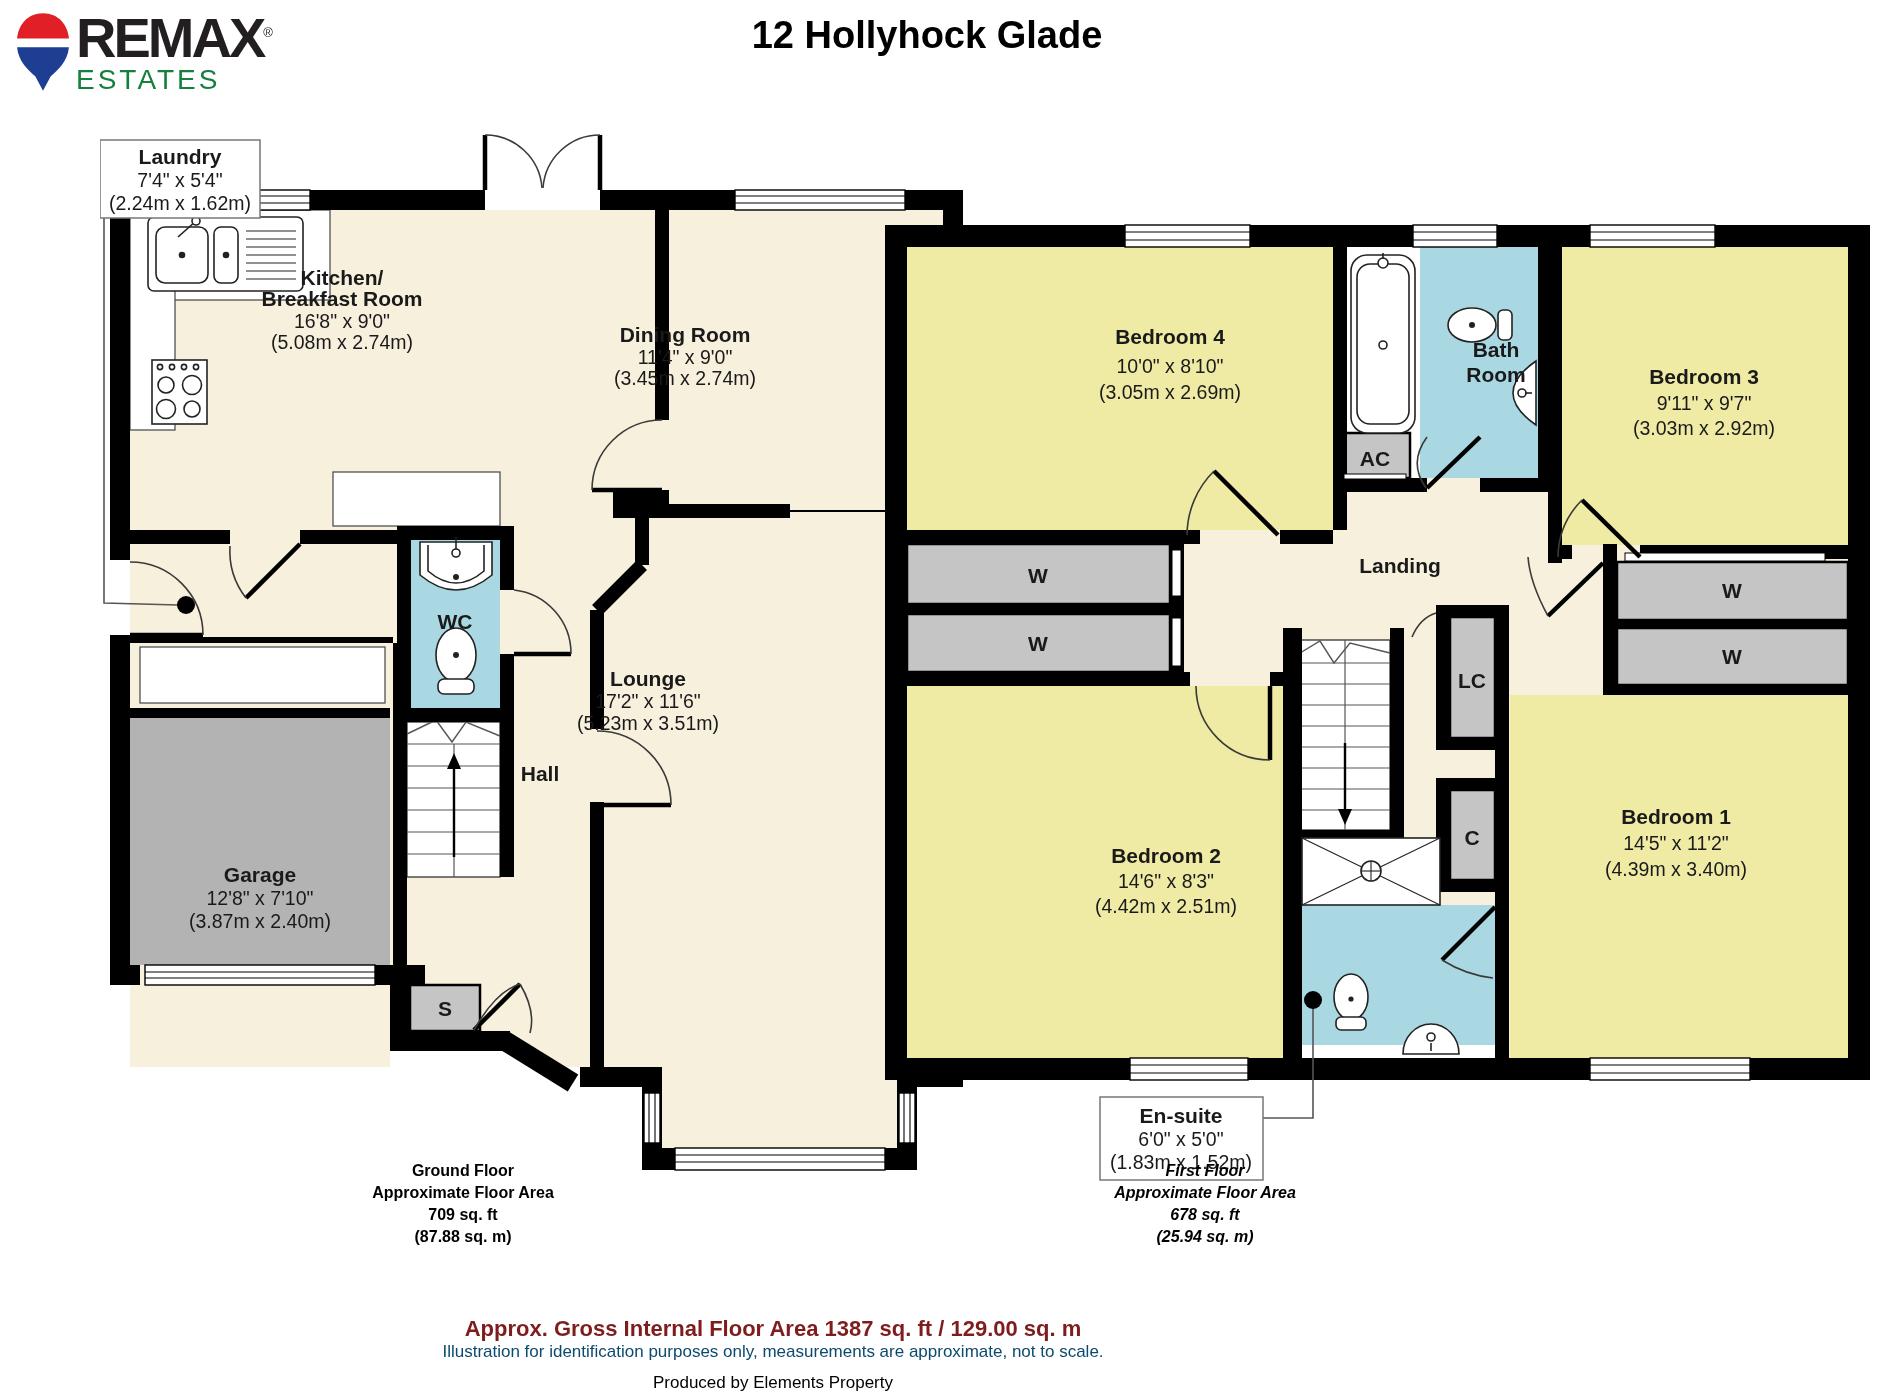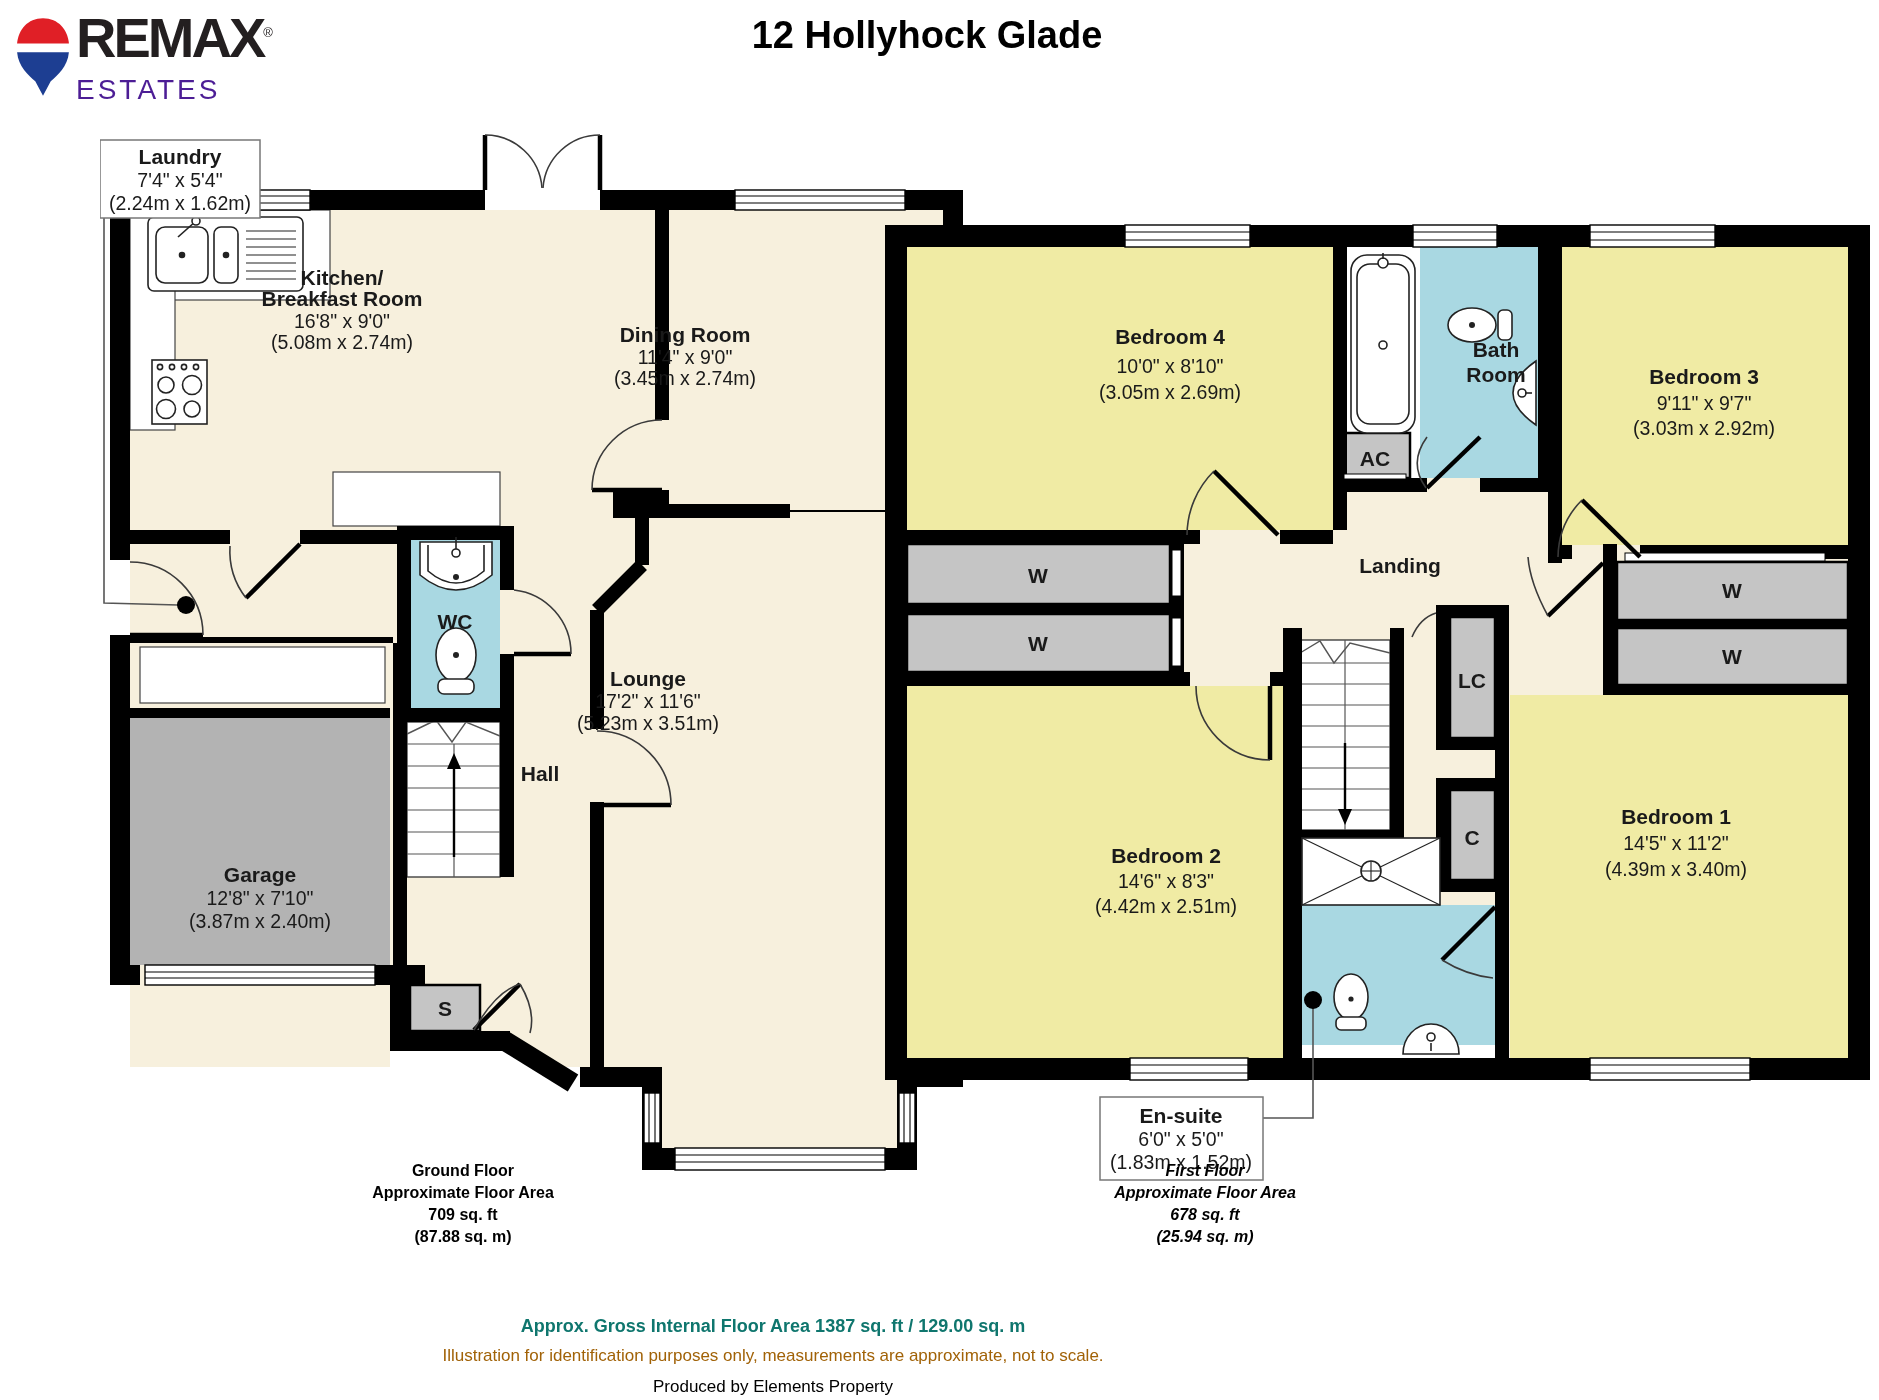--- a/index.html
+++ b/index.html
@@ -3,32 +3,32 @@
 <meta charset="utf-8">
 <style>
   html,body{margin:0;padding:0;background:#fff;}
   body{width:1879px;height:1400px;position:relative;font-family:"Liberation Sans",sans-serif;color:#1a1a1a;overflow:hidden;}
   .abs{position:absolute;}
   
   .logo{left:14px;top:10px;display:flex;align-items:center;gap:4px;}
   .logo-text{display:flex;flex-direction:column;line-height:1;}
   .brand{font-size:56px;font-weight:800;letter-spacing:-3px;color:#231f20;}
   .brand sup{font-size:13px;font-weight:400;letter-spacing:0;}
-  .brand-sub{font-size:28px;font-weight:500;letter-spacing:3px;color:#4c1d95;margin-top:10px;}
+  .brand-sub{font-size:28px;font-weight:500;letter-spacing:3px;color:#15803d;margin-top:0;}
   .title{left:627px;top:14px;width:600px;text-align:center;font-size:38px;font-weight:bold;color:#000;}
   
   svg text{font-family:"Liberation Sans",sans-serif;fill:#1a1a1a;}
   .rname{font-size:21px;font-weight:bold;}
   .rdims{font-size:19.5px;}
   .cup{font-size:21px;font-weight:bold;}
   
   .floor-footer{width:400px;text-align:center;font-size:16px;font-weight:bold;line-height:22px;color:#000;}
   .bottom-area{left:273px;top:1316px;width:1000px;text-align:center;}
-  .bottom-area .big{font-size:18px;font-weight:bold;color:#0f766e;}
-  .bottom-area .small{font-size:17px;color:#a16207;margin-top:9px;}
+  .bottom-area .big{font-size:22px;font-weight:bold;color:#7f1d1d;}
+  .bottom-area .small{font-size:17px;color:#0c4a6e;}
   .bottom-area .credit{font-size:17px;color:#000;margin-top:11px;}
 </style>
 </head>
 <body>
 
 <div class="abs logo">
   <svg width="58" height="82" viewBox="0 0 60 84">
     <path d="M30,2 C14,2 4.5,14 3.2,28 L56.8,28 C55.5,14 46,2 30,2 Z" fill="#e01f26"></path>
     <path d="M3.2,37 C4.5,52 15,61 22,67 L30,82 L38,67 C45,61 55.5,52 56.8,37 Z" fill="#1d3e92"></path>
   </svg>

